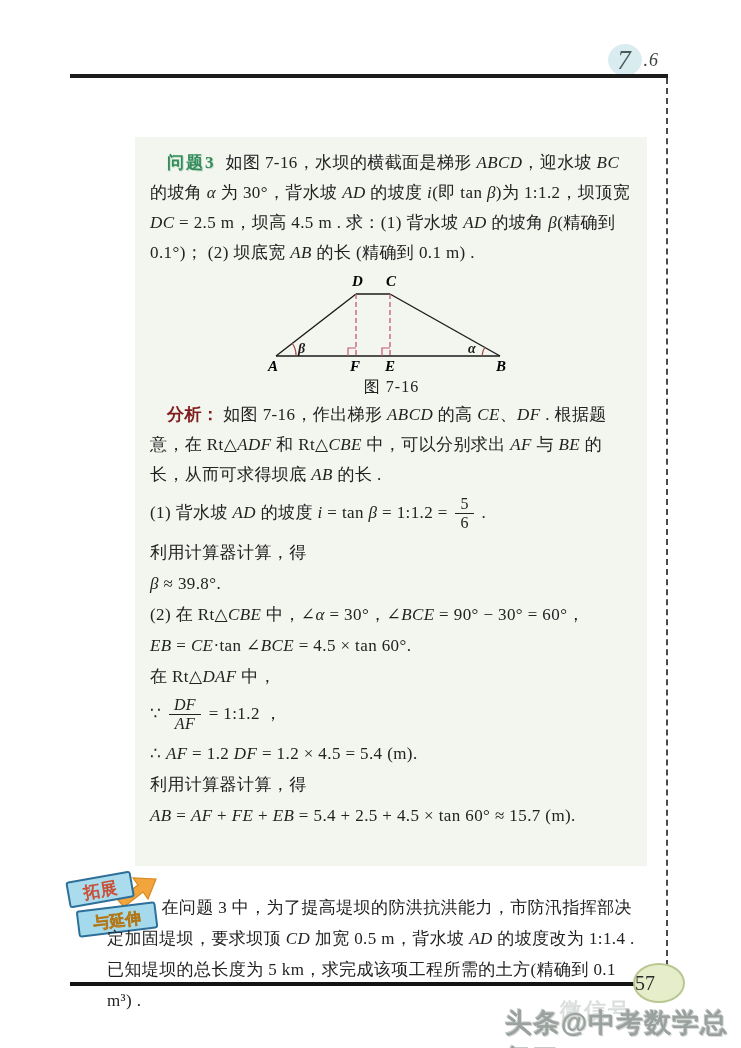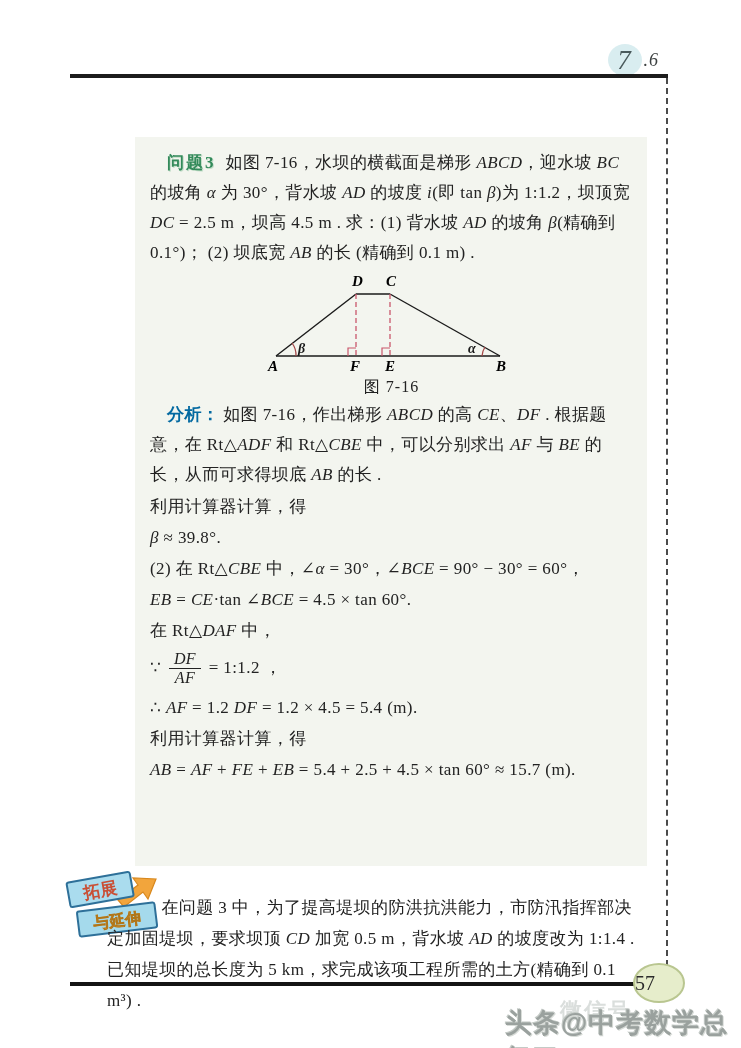--- a/index.html
+++ b/index.html
@@ -22,21 +22,21 @@
           background:#f3f5ef;box-sizing:border-box;padding:11px 14px 0 15px;
           font-size:17px;letter-spacing:0.4px;overflow:hidden;}
   .content p{margin:0 0 2px 0;}
   .para{line-height:30px;text-indent:1em;}
   .eq{line-height:29px;text-indent:0;}
   .centered{text-align:left;}
   i{font-style:italic;}
 
   .label-problem{color:#338a5a;font-weight:bold;text-shadow:1px 1px 0 #c2ddc8;
           letter-spacing:2px;margin-right:10px;margin-top:47px;}
-  .label-analysis{color:#0369a1;font-weight:bold;margin-right:4px;}
+  .label-analysis{color:#7f1d1d;font-weight:bold;margin-right:4px;}
   .label-jie{color:#dd9a3e;font-weight:bold;margin-right:4px;}
 
   
   .frac{display:inline-block;vertical-align:middle;text-align:center;line-height:1.15;
         font-size:16px;margin:0 3px;}
   .frac .num{display:block;padding:0 5px;}
   .frac .den{display:block;border-top:1.5px solid #222;padding:0 5px;}
   .eq-frac{margin:5px 0 5px 0 !important;}
 
   
@@ -106,20 +106,21 @@
         <text x="244" y="99" font-size="15" font-weight="bold" font-style="italic">B</text>
         <text x="46" y="81" font-size="14" font-weight="bold" font-style="italic" fill="#1a1a1a">β</text>
         <text x="216" y="81" font-size="14" font-weight="bold" font-style="italic" fill="#1a1a1a">α</text>
       </svg>
       <div class="caption">图 7-16</div>
     </div>
 
     <p class="para"><span class="label-analysis">分析：</span><span>如图 7-16，作出梯形 <i>ABCD</i> 的高 <i>CE</i>、<i>DF</i> . 根据题意，在 Rt△<i>ADF</i> 和 Rt△<i>CBE</i> 中，可以分别求出 <i>AF</i> 与 <i>BE</i> 的长，从而可求得坝底 <i>AB</i> 的长 .</span></p>
 
 
+    <p class="eq eq-frac"><span>(1) 背水坡 <i>AD</i> 的坡度 <i>i</i> = tan <i>β</i> = 1:1.2 = </span><span class="frac"><span class="num">5</span><span class="den">6</span></span><span> .</span></p>
 
     <p class="eq">利用计算器计算，得</p>
 
     <p class="eq centered"><i>β</i> ≈ 39.8°.</p>
 
     <p class="eq">(2) 在 Rt△<i>CBE</i> 中，∠<i>α</i> = 30°，∠<i>BCE</i> = 90° − 30° = 60°，</p>
     <p class="eq"><i>EB</i> = <i>CE</i>·tan ∠<i>BCE</i> = 4.5 × tan 60°.</p>
     <p class="eq">在 Rt△<i>DAF</i> 中，</p>
 
     <p class="eq eq-frac"><span>∵</span> <span class="frac"><span class="num"><i>DF</i></span><span class="den"><i>AF</i></span></span><span> = 1:1.2 ，</span></p>

